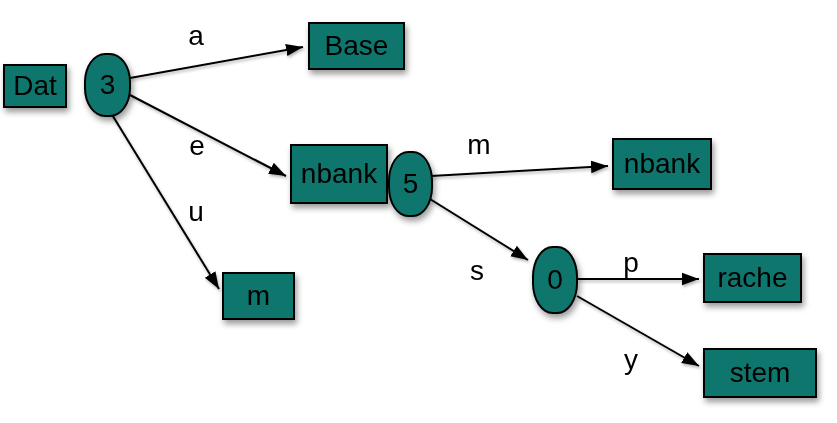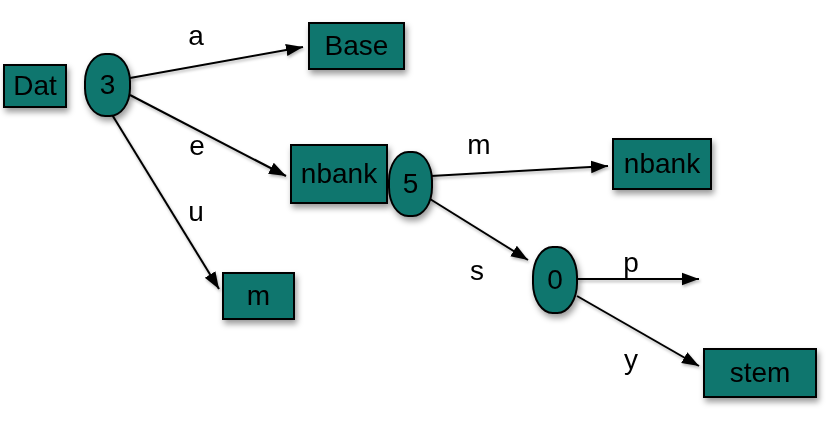--- a/index.html
+++ b/index.html
@@ -73,20 +73,21 @@
 
   <div class="node rect-node" style="left:290px; top:144px; width:98px; height:60px;">nbank</div>
   <div class="node pill-node" style="left:388px; top:151px; width:45px; height:66px;">5</div>
 
   <div class="node rect-node" style="left:222px; top:272px; width:73px; height:48px;">m</div>
 
   <div class="node rect-node" style="left:612px; top:138px; width:100px; height:52px;">nbank</div>
 
   <div class="node pill-node" style="left:532px; top:246px; width:46px; height:68px;">0</div>
 
+  <div class="node rect-node" style="left:703px; top:253px; width:99px; height:50px;">rache</div>
 
   <div class="node rect-node" style="left:703px; top:348px; width:114px; height:50px;">stem</div>
 
   <div class="edge-label" style="left:196px; top:36px;">a</div>
   <div class="edge-label" style="left:197px; top:146px;">e</div>
   <div class="edge-label" style="left:196px; top:212px;">u</div>
   <div class="edge-label" style="left:479px; top:145px;">m</div>
   <div class="edge-label" style="left:477px; top:271px;">s</div>
   <div class="edge-label" style="left:631px; top:263px;">p</div>
   <div class="edge-label" style="left:631px; top:360px;">y</div>

